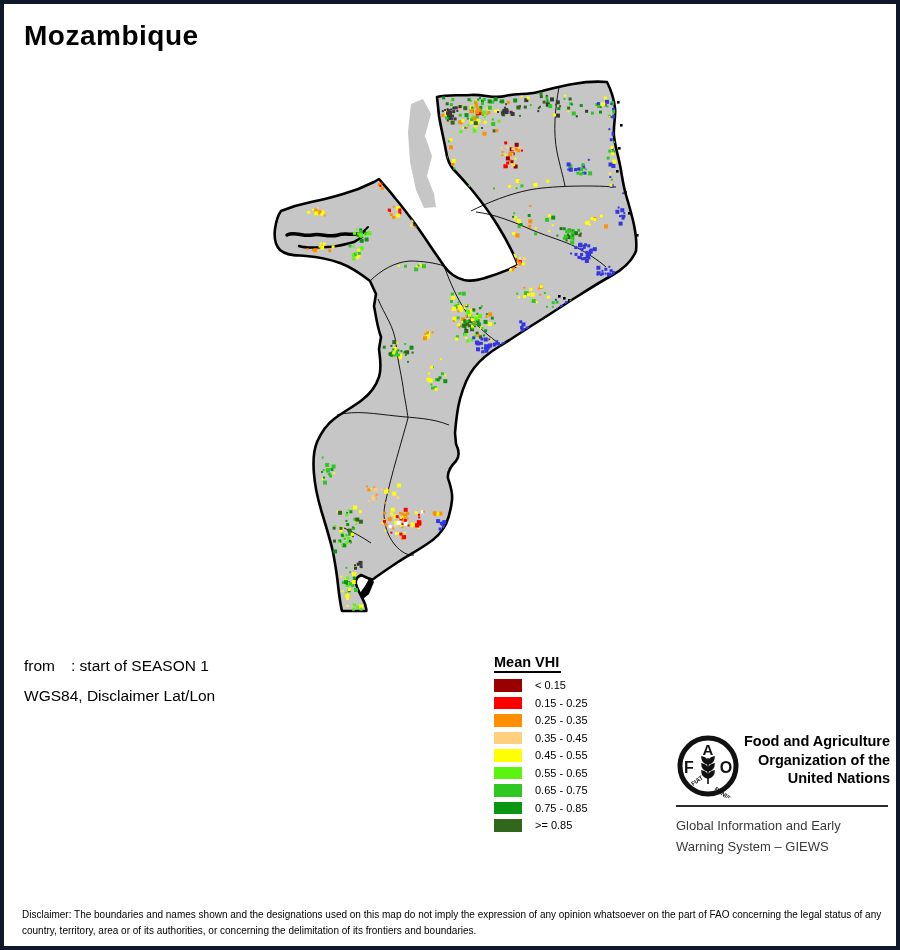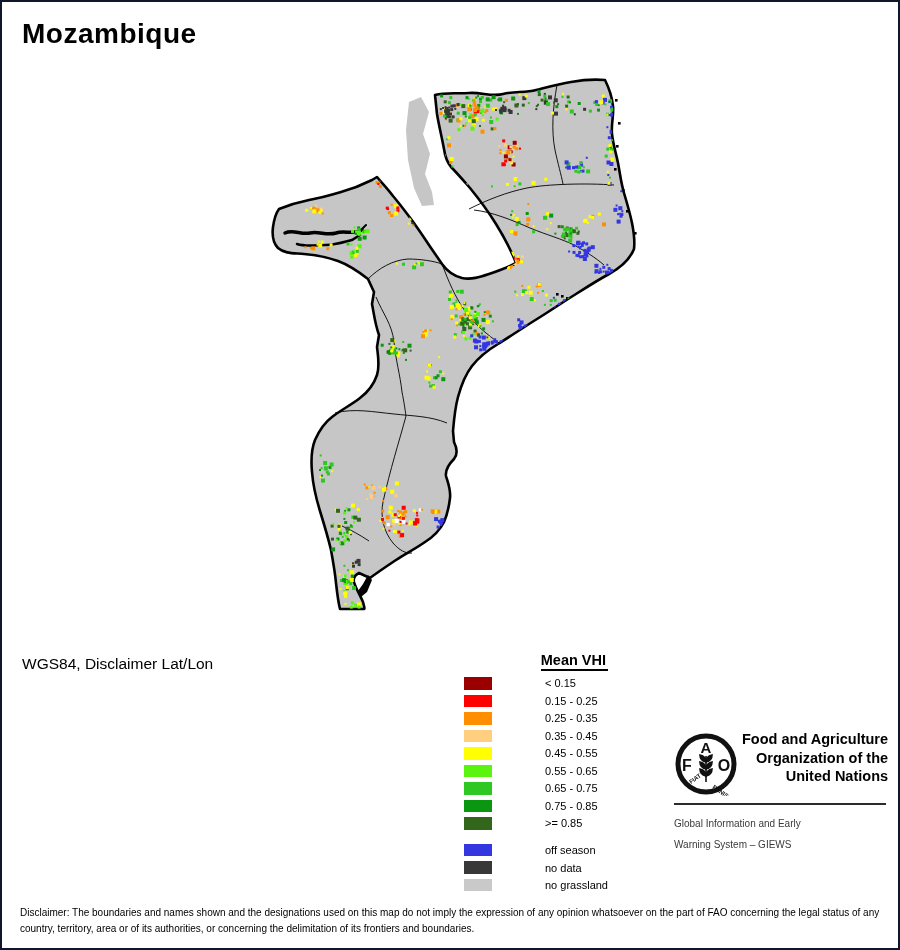--- a/index.html
+++ b/index.html
@@ -1,39 +1,39 @@
 <!DOCTYPE html>
 <html><head>
 <meta charset="utf-8">
 <style>
   html,body{margin:0;padding:0;background:#fff;}
   #canvas{position:relative;width:900px;height:950px;background:#ffffff;
-          border:2px solid #0f172a;box-sizing:border-box;overflow:hidden;
+          border:4px solid #0f172a;box-sizing:border-box;overflow:hidden;
           font-family:"Liberation Sans","DejaVu Sans",sans-serif;color:#000;}
   #map-title{position:absolute;left:20px;top:16px;font-size:28px;font-weight:bold;letter-spacing:0.5px;}
   #mapsvg{position:absolute;left:0;top:0;}
   
   #info{position:absolute;left:20px;top:647px;font-size:15.5px;line-height:29.5px;white-space:nowrap;}
   #info .hd{font-weight:bold;}
   #info .kw{display:inline-block;width:47px;}
   
-  #legend{position:absolute;left:462px;top:649px;text-align:right;}
+  #legend{position:absolute;left:490px;top:649px;}
   #legend .ttl{font-size:14.5px;font-weight:bold;border-bottom:2px solid #000;
                display:inline-block;padding:0 2px 1px 0;margin-bottom:6px;}
-  .lrow{display:flex;align-items:center;height:12.5px;margin-bottom:5px;gap:40px;}
+  .lrow{display:flex;align-items:center;height:12.5px;margin-bottom:5px;}
   .sw{width:28px;height:12.5px;display:inline-block;flex:0 0 28px;}
   .ll{font-size:11px;padding-left:13px;white-space:nowrap;}
   #legend-extras{margin-top:14px;}
   #legend-extras .lrow{height:13px;margin-bottom:4.5px;}
   
   #fao{position:absolute;left:668px;top:725px;width:220px;}
   #fao-logo{position:absolute;left:4px;top:5px;}
   #fao-org{position:absolute;left:72px;top:3px;font-size:14.5px;font-weight:bold;line-height:18.5px;text-align:right;}
   #fao-divider{position:absolute;left:4px;top:76px;width:212px;height:2px;background:#2b2b2b;}
-  #fao-giews{position:absolute;left:4px;top:87px;font-size:10px;line-height:20.5px;color:#3a3a3a;}
+  #fao-giews{position:absolute;left:4px;top:87px;font-size:13px;line-height:20.5px;color:#3a3a3a;}
   
   #disclaimer{position:absolute;left:18px;top:903px;width:868px;font-size:10px;line-height:15.5px;}
 </style>
 </head>
 <body>
 
 <div id="canvas">
 
   <div id="map-title">Mozambique</div>
 
@@ -1001,20 +1001,21 @@
         <rect x="589.4" y="212.9" width="3" height="3" fill="#FF8E00"></rect>
         <rect x="600.0" y="220.4" width="4" height="4" fill="#FF8E00"></rect>
         <rect x="584.9" y="219.8" width="2" height="2" fill="#FFFF00"></rect>
         <rect x="581.5" y="216.8" width="4" height="4" fill="#FFFF00"></rect>
         <rect x="595.9" y="210.6" width="3" height="3" fill="#FFFF00"></rect>
         <rect x="589.2" y="214.0" width="3" height="3" fill="#FFFF00"></rect>
       </g>
     </svg>
 
   <div id="info">
+    <div><span class="kw">from</span><span>: start of SEASON 1</span></div>
     <div>WGS84, Disclaimer Lat/Lon</div>
   </div>
 
   <div id="legend">
     <div class="ttl">Mean VHI</div>
     <div>
       <div class="lrow">
           <span class="sw" style="background: rgb(155, 0, 0);"></span>
           <span class="ll">&lt; 0.15</span>
         </div>
@@ -1044,34 +1045,20 @@
         </div>
       <div class="lrow">
           <span class="sw" style="background: rgb(11, 150, 17);"></span>
           <span class="ll">0.75 - 0.85</span>
         </div>
       <div class="lrow">
           <span class="sw" style="background: rgb(49, 102, 27);"></span>
           <span class="ll">&gt;= 0.85</span>
         </div>
     </div>
-    <div id="legend-extras">
-      <div class="lrow">
-          <span class="sw" style="background: rgb(52, 55, 224);"></span>
-          <span class="ll">off season</span>
-        </div>
-      <div class="lrow">
-          <span class="sw" style="background: rgb(56, 56, 56);"></span>
-          <span class="ll">no data</span>
-        </div>
-      <div class="lrow">
-          <span class="sw" style="background: rgb(201, 201, 201);"></span>
-          <span class="ll">no grassland</span>
-        </div>
-    </div>
   </div>
 
   <div id="fao">
     <svg id="fao-logo" width="64" height="64" viewBox="0 0 64 64">
       <circle cx="32" cy="32" r="28" fill="none" stroke="#111" stroke-width="5"></circle>
       <text x="32" y="21" text-anchor="middle" font-size="15" font-weight="bold" font-family="Liberation Sans, sans-serif" fill="#111" id="fao-a">A</text>
       <text x="13" y="39" text-anchor="middle" font-size="16" font-weight="bold" font-family="Liberation Sans, sans-serif" fill="#111" id="fao-f">F</text>
       <text x="50" y="39" text-anchor="middle" font-size="16" font-weight="bold" font-family="Liberation Sans, sans-serif" fill="#111" id="fao-o">O</text>
       <g stroke="#111" stroke-width="1.6" fill="none">
         <line x1="32" y1="24" x2="32" y2="50"></line>

